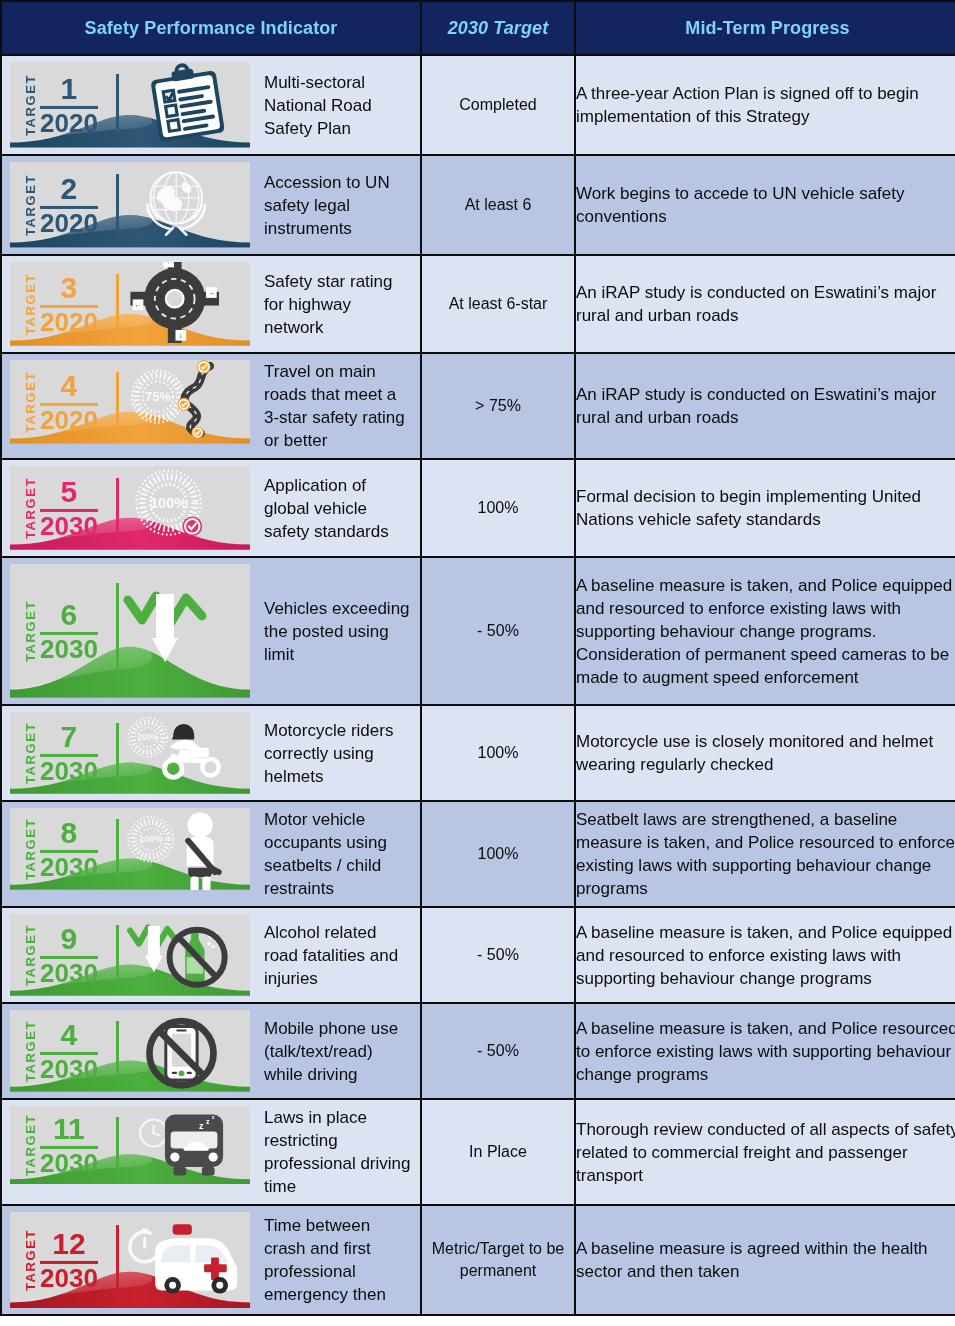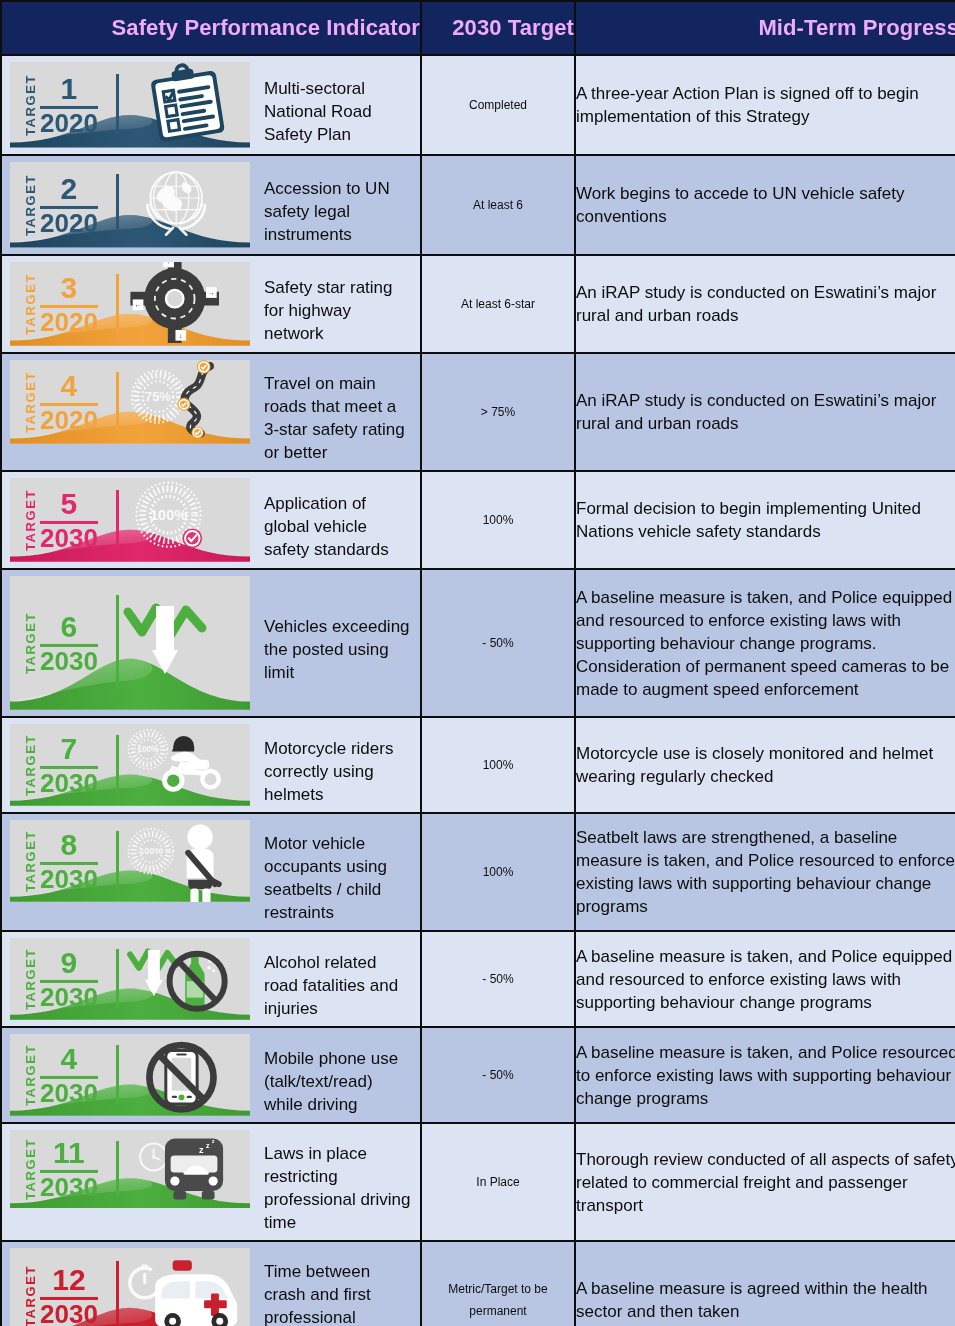--- a/index.html
+++ b/index.html
@@ -6,47 +6,47 @@
   body{
     width:955px;height:1326px;
     font-family:"Liberation Sans","DejaVu Sans",sans-serif;
     -webkit-font-smoothing:antialiased;
   }
   #tbl{width:955px;border-collapse:collapse;table-layout:fixed;}
   #tbl td,#tbl th{border:2px solid #0d0d0d;padding:0;vertical-align:middle;}
 
   
   thead th{
-    background:#12255e;color:#f0abfc;
-    font-size:22px;font-weight:bold;text-align:right;
+    background:#12255e;color:#7dd3fc;
+    font-size:18px;font-weight:bold;text-align:center;
     height:52px;border-color:#0d0d0d;
     letter-spacing:.1px;
   }
   th.c-ind{width:418px;}
-  th.c-tgt{width:152px;}
+  th.c-tgt{width:152px;font-style:italic;}
   th.c-prg{width:383px;}
 
   
   tr.odd  td{background:#dce3f2;}
   tr.even td{background:#b9c6e3;}
 
   
   td.indicator{padding:0;}
   .ind-wrap{display:flex;align-items:stretch;width:100%;}
   .badge{
     width:240px;min-width:240px;
     background:#d9d9d9;
     position:relative;overflow:hidden;
     margin:6px 0 6px 8px;
     align-self:stretch;
   }
   .ind-label{
     flex:1;
     font-size:17px;line-height:23px;color:#0d0d0d;
-    padding:18px 6px 6px 14px;
+    padding:6px 6px 6px 14px;
     display:flex;align-items:center;
   }
   .ind-label span{display:block;}
 
   
   .hill{position:absolute;left:0;right:0;bottom:0;height:46%;}
   .hill svg{display:block;width:100%;height:100%;}
   .tgt-block{
     position:absolute;left:14px;top:50%;transform:translateY(-50%);
     display:flex;align-items:center;z-index:3;
@@ -63,21 +63,21 @@
   .tgt-div{
     position:absolute;top:14%;bottom:16%;left:106px;width:3px;z-index:3;
   }
   .art{
     position:absolute;right:4px;top:0;bottom:0;width:138px;z-index:4;
   }
   .art svg{display:block;width:100%;height:100%;}
 
   
   td.target{
-    text-align:center;font-size:12px;line-height:22px;color:#0d0d0d;
+    text-align:center;font-size:16px;line-height:22px;color:#0d0d0d;
     padding:6px 6px;
   }
   td.progress{
     font-size:17px;line-height:23px;color:#0d0d0d;
     padding:8px 12px 8px 13px;
   }
 </style>
 </head>
 <body>
 

